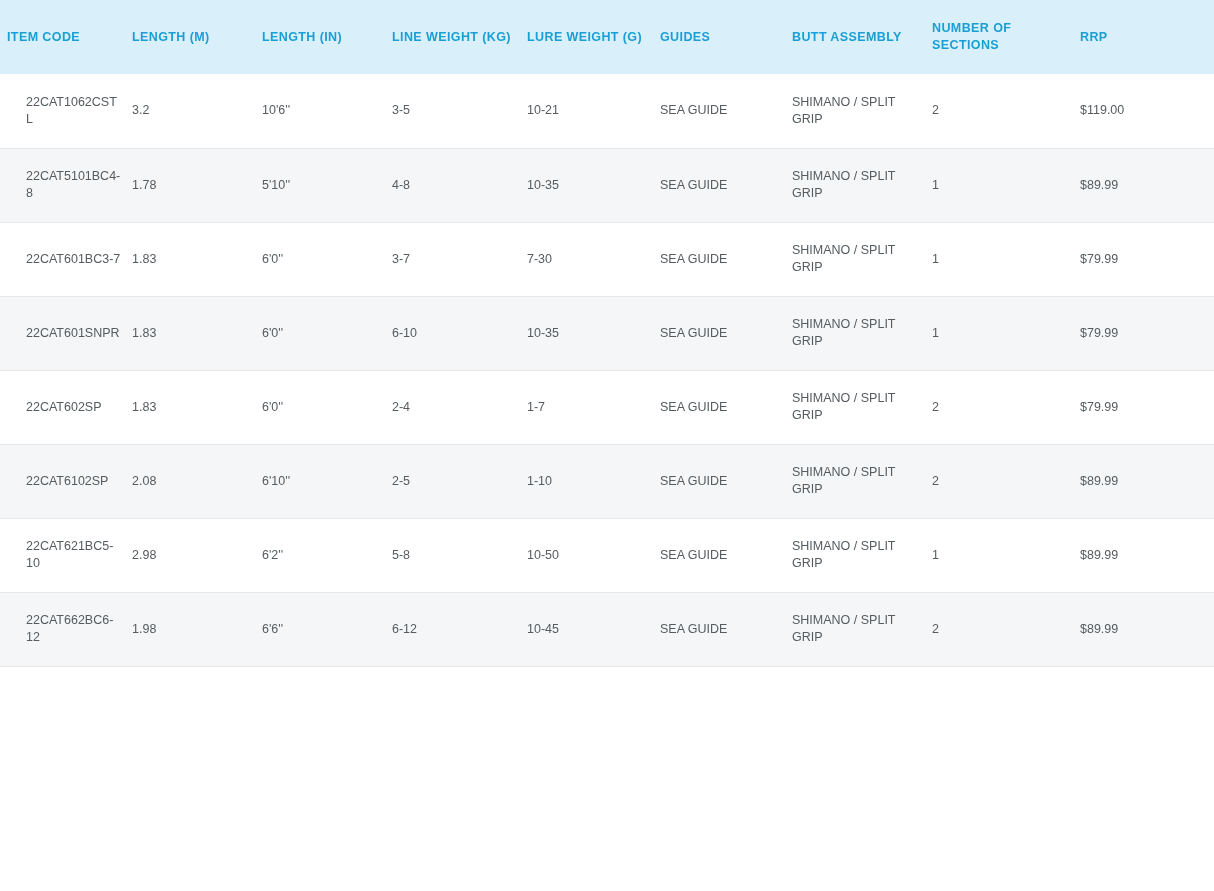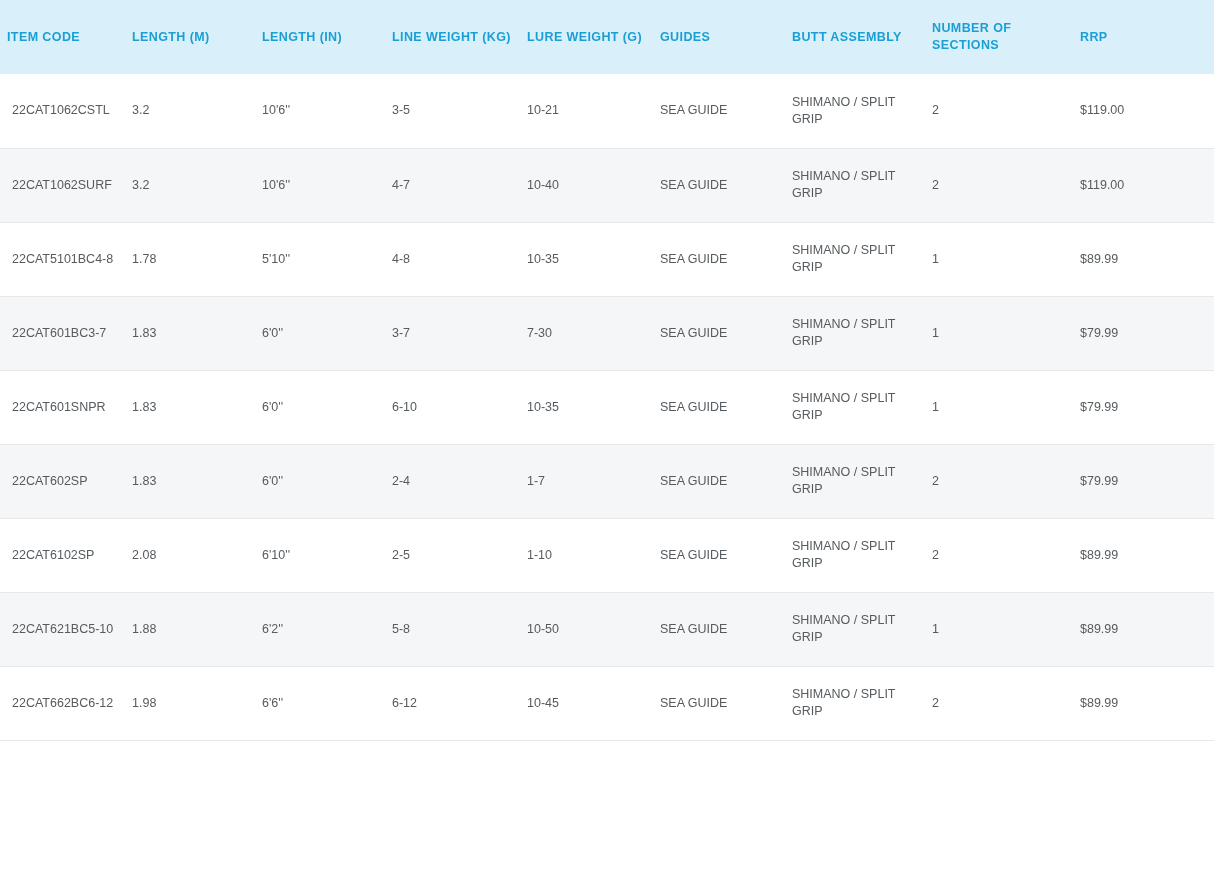--- a/index.html
+++ b/index.html
@@ -41,21 +41,21 @@
     font-size: 12.5px;
     color: #555b5f;
     vertical-align: middle;
     padding: 10px 10px 10px 0;
     border-bottom: 1px solid #e6e8ea;
     height: 74px;
     line-height: 1.35;
     word-wrap: break-word;
     overflow-wrap: break-word;
   }
-  table.spec-table tbody td:first-child { padding-left: 12px; }
+  table.spec-table tbody td:first-child { padding-left: 26px; }
   table.spec-table tbody tr:nth-child(even) {
     background: #f5f6f7;
   }
   table.spec-table tbody tr:nth-child(odd) {
     background: #ffffff;
   }
   
   col.c0 { width: 132px; }
   col.c1 { width: 130px; }
   col.c2 { width: 130px; }
@@ -95,31 +95,20 @@
         <th>RRP</th>
       </tr>
     </thead>
     <tbody>
       <tr>
         <td>22CAT1062CSTL</td>
         <td>3.2</td>
         <td>10'6''</td>
         <td>3-5</td>
         <td>10-21</td>
-        <td>SEA GUIDE</td>
-        <td>SHIMANO / SPLIT GRIP</td>
-        <td>2</td>
-        <td>$119.00</td>
-      </tr>
-      <tr>
-        <td>22CAT1062SURF</td>
-        <td>3.2</td>
-        <td>10'6''</td>
-        <td>4-7</td>
-        <td>10-40</td>
         <td>SEA GUIDE</td>
         <td>SHIMANO / SPLIT GRIP</td>
         <td>2</td>
         <td>$119.00</td>
       </tr>
       <tr>
         <td>22CAT5101BC4-8</td>
         <td>1.78</td>
         <td>5'10''</td>
         <td>4-8</td>
@@ -168,21 +157,21 @@
         <td>6'10''</td>
         <td>2-5</td>
         <td>1-10</td>
         <td>SEA GUIDE</td>
         <td>SHIMANO / SPLIT GRIP</td>
         <td>2</td>
         <td>$89.99</td>
       </tr>
       <tr>
         <td>22CAT621BC5-10</td>
-        <td>1.88</td>
+        <td>2.98</td>
         <td>6'2''</td>
         <td>5-8</td>
         <td>10-50</td>
         <td>SEA GUIDE</td>
         <td>SHIMANO / SPLIT GRIP</td>
         <td>1</td>
         <td>$89.99</td>
       </tr>
       <tr>
         <td>22CAT662BC6-12</td>

